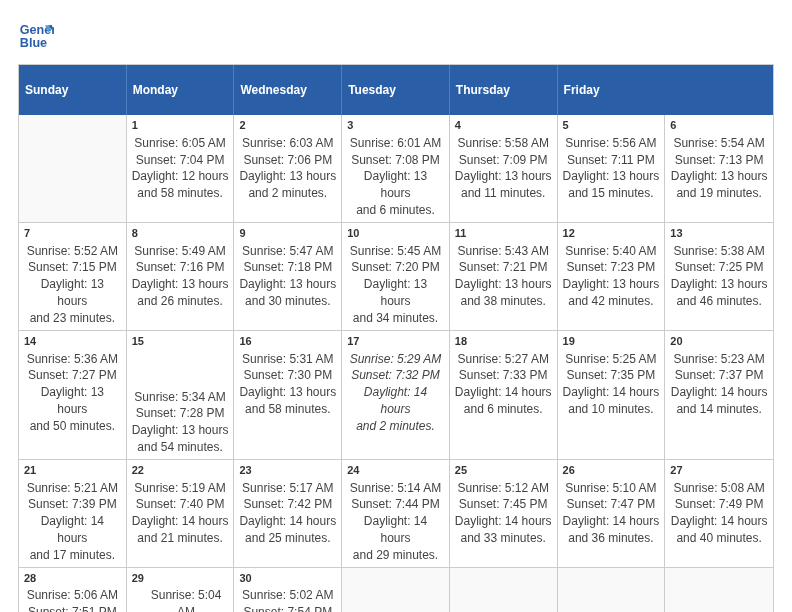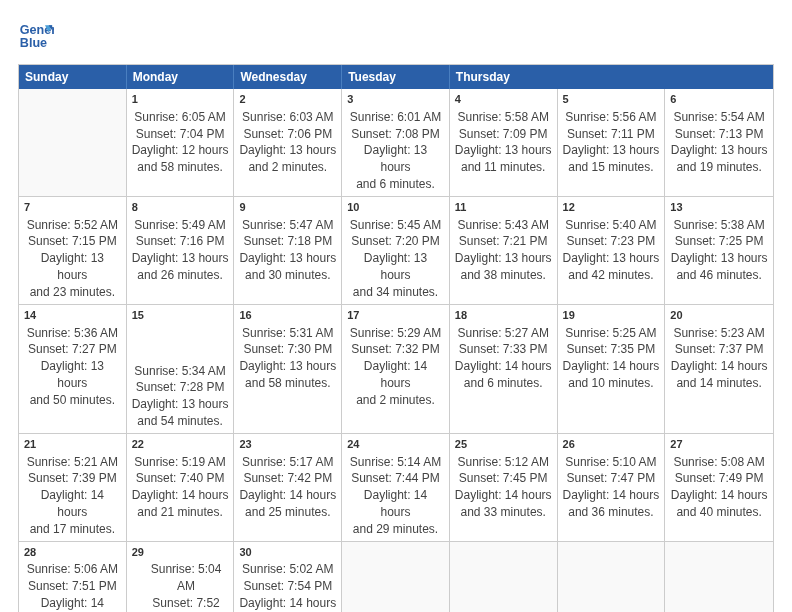--- a/index.html
+++ b/index.html
@@ -54,21 +54,21 @@
     }
     .cal-header {
       display: grid;
       grid-template-columns: repeat(7, 1fr);
       background: #2a5fa8;
     }
     .cal-header-cell {
       color: #fff;
       font-size: 12px;
       font-weight: bold;
-      padding: 5px 6px;
+      padding: 18px 6px;
       text-align: left;
       border-right: 1px solid #4a7fc0;
     }
     .cal-header-cell:last-child { border-right: none; }
     .cal-body {
       flex: 1;
       display: flex;
       flex-direction: column;
     }
     .cal-row {
@@ -126,20 +126,21 @@
     </div>
   </div>
 
   <div class="calendar">
     <div class="cal-header">
     <div class="cal-header-cell">Sunday</div>
         <div class="cal-header-cell">Monday</div>
         <div class="cal-header-cell">Wednesday</div>
         <div class="cal-header-cell">Tuesday</div>
         <div class="cal-header-cell">Thursday</div>
+        <div class="cal-header-cell">Friday</div>
       </div>
     <div class="cal-body">
     <div class="cal-row">
           <div class="cal-cell empty"></div>
           <div class="cal-cell">
             <span class="cell-date">1</span>
             <div class="cell-info" style="white-space: pre-line;">Sunrise: 6:05 AM
 Sunset: 7:04 PM
 Daylight: 12 hours
 and 58 minutes.</div>
@@ -248,21 +249,21 @@
           </div>
           <div class="cal-cell">
             <span class="cell-date">16</span>
             <div class="cell-info" style="white-space: pre-line;">Sunrise: 5:31 AM
 Sunset: 7:30 PM
 Daylight: 13 hours
 and 58 minutes.</div>
           </div>
           <div class="cal-cell">
             <span class="cell-date">17</span>
-            <div class="cell-info" style="white-space: pre-line;">Sunrise: 5:29 AM
+            <div class="cell-info" style="white-space: pre-line; font-style: italic;">Sunrise: 5:29 AM
 Sunset: 7:32 PM
 Daylight: 14 hours
 and 2 minutes.</div>
           </div>
           <div class="cal-cell">
             <span class="cell-date">18</span>
             <div class="cell-info" style="white-space: pre-line;">Sunrise: 5:27 AM
 Sunset: 7:33 PM
 Daylight: 14 hours
 and 6 minutes.</div>

